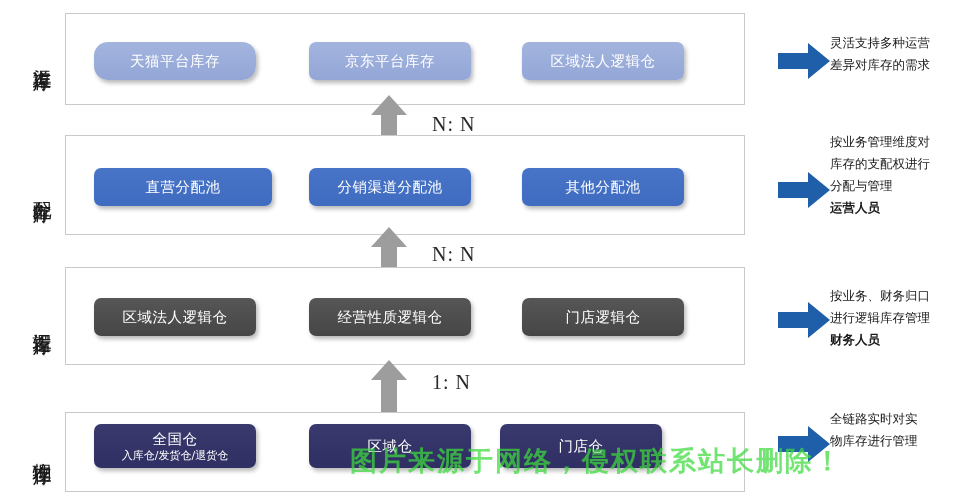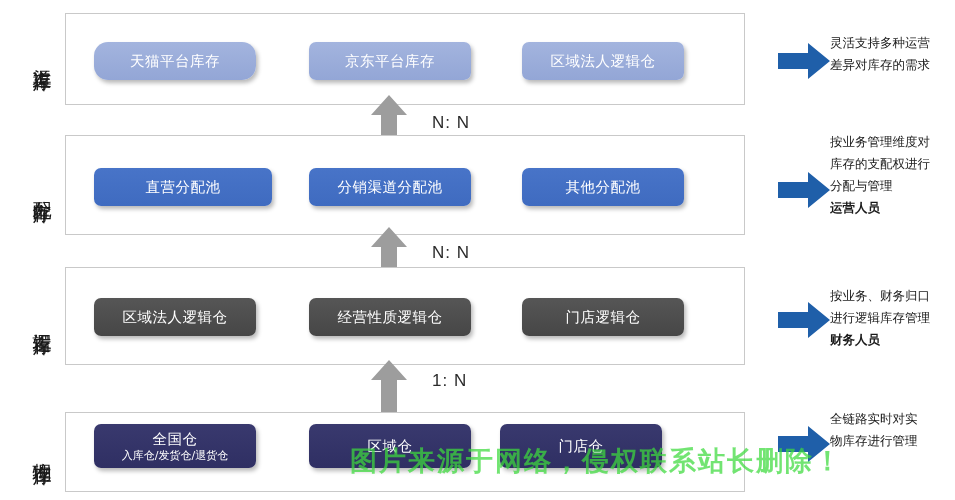--- a/index.html
+++ b/index.html
@@ -67,24 +67,24 @@
   .n-logic{background:linear-gradient(180deg,#565656 0%,#464646 100%);}
   .n-phys {background:linear-gradient(180deg,#39396e 0%,#2f2f63 100%);}
 
   
   .uparrow{position:absolute;width:36px;height:54px;}
   .uparrow svg{display:block;}
 
   
   .relation{
     position:absolute;
-    font-size:17px;
+    font-size:20px;
     color:#2b2b2b;
     letter-spacing:1px;
-    font-family:Liberation Sans, sans-serif;
+    font-family:Liberation Serif, serif;
     white-space:nowrap;
   }
 
   
   .bluearrow{position:absolute;width:52px;height:40px;}
   .bluearrow svg{display:block;}
 
   
   .note{
     position:absolute;

